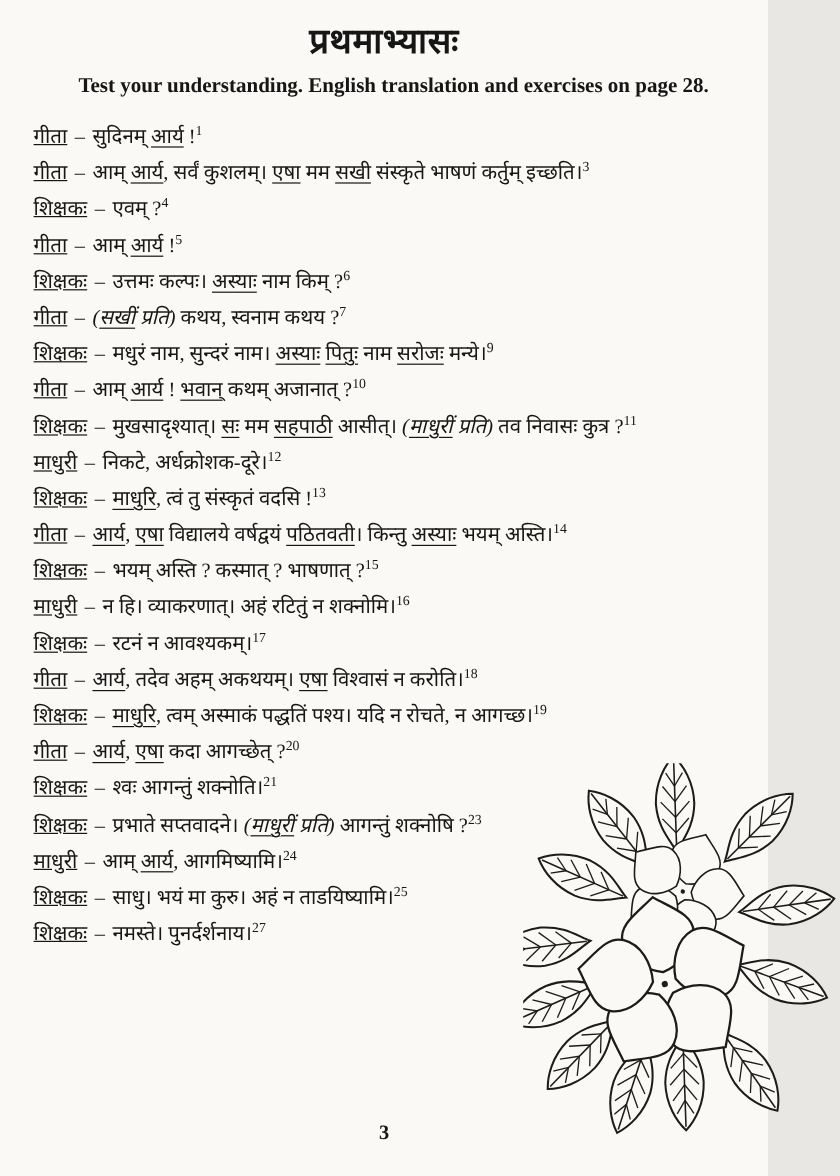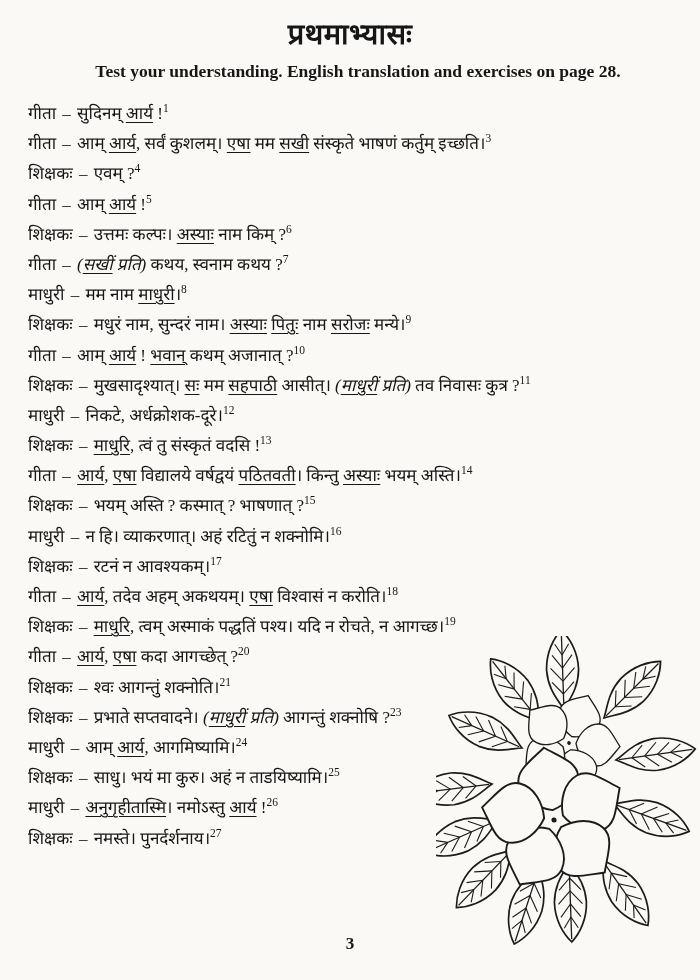--- a/index.html
+++ b/index.html
@@ -1,18 +1,18 @@
 <!DOCTYPE html>
 <html><head>
 <meta charset="utf-8">
 <style>
   html,body{margin:0;padding:0;}
   body{width:700px;height:980px;overflow:hidden;background:#e9e7e3;}
   .page{
-    position:relative;width:700px;height:980px;
+    position:relative;width:640px;height:980px;
     background:#faf9f6;
     color:#161616;
     font-family:"Liberation Serif","DejaVu Serif",serif;
     box-sizing:border-box;
   }
   .title{
     margin:0;padding-top:13px;text-align:center;
     font-size:29px;font-weight:700;letter-spacing:.5px;
     font-family:"DejaVu Serif","Liberation Serif",serif;
   }
@@ -23,21 +23,21 @@
     padding-left:16px;
   }
   .dialogue{
     position:absolute;left:28px;top:99px;right:0;
     font-size:17px;
     z-index:2;
   }
   .line{
     height:30.2px;line-height:30.2px;white-space:nowrap;
   }
-  .spk{display:inline-block;}
+  .spk{display:inline-block;text-decoration:underline;}
   .dash{padding:0 2px;}
   .u{text-decoration:underline;text-decoration-thickness:1.2px;text-underline-offset:3px;font-family:Liberation Serif, serif;}
   .i{font-style:italic;}
   .line sup{font-size:11.5px;line-height:0;vertical-align:super;letter-spacing:0;}
   .illustration{
     position:absolute;left:436px;top:636px;width:264px;height:312px;
     z-index:1;
   }
   .pagenum{
     position:absolute;left:0;right:0;bottom:26px;
@@ -53,38 +53,36 @@
 
   <div class="subtitle">Test your understanding. English translation and exercises on page 28.</div>
 
   <div class="dialogue" id="dialogue">
       <div class="line"><span class="spk">गीता</span><span class="dash"> – </span><span>सुदिनम् </span><span class="u">आर्य</span><span> !</span><sup>1</sup></div>
       <div class="line"><span class="spk">गीता</span><span class="dash"> – </span><span>आम् </span><span class="u">आर्य</span><span>, सर्वं कुशलम्। </span><span class="u">एषा</span><span> मम </span><span class="u">सखी</span><span> संस्कृते भाषणं कर्तुम् इच्छति।</span><sup>3</sup></div>
       <div class="line"><span class="spk">शिक्षकः</span><span class="dash"> – </span><span>एवम् ?</span><sup>4</sup></div>
       <div class="line"><span class="spk">गीता</span><span class="dash"> – </span><span>आम् </span><span class="u">आर्य</span><span> !</span><sup>5</sup></div>
       <div class="line"><span class="spk">शिक्षकः</span><span class="dash"> – </span><span>उत्तमः कल्पः। </span><span class="u">अस्याः</span><span> नाम किम् ?</span><sup>6</sup></div>
       <div class="line"><span class="spk">गीता</span><span class="dash"> – </span><span class="i">(</span><span class="u i">सखीं</span><span class="i"> प्रति)</span><span> कथय, स्वनाम कथय ?</span><sup>7</sup></div>
-      <div class="line"><span class="spk">माधुरी</span><span class="dash"> – </span><span>मम नाम </span><span class="u">माधुरी</span><span>।</span><sup>8</sup></div>
       <div class="line"><span class="spk">शिक्षकः</span><span class="dash"> – </span><span>मधुरं नाम, सुन्दरं नाम। </span><span class="u">अस्याः</span><span> </span><span class="u">पितुः</span><span> नाम </span><span class="u">सरोजः</span><span> मन्ये।</span><sup>9</sup></div>
       <div class="line"><span class="spk">गीता</span><span class="dash"> – </span><span>आम् </span><span class="u">आर्य</span><span> ! </span><span class="u">भवान्</span><span> कथम् अजानात् ?</span><sup>10</sup></div>
       <div class="line"><span class="spk">शिक्षकः</span><span class="dash"> – </span><span>मुखसादृश्यात्। </span><span class="u">सः</span><span> मम </span><span class="u">सहपाठी</span><span> आसीत्। </span><span class="i">(</span><span class="u i">माधुरीं</span><span class="i"> प्रति)</span><span> तव निवासः कुत्र ?</span><sup>11</sup></div>
       <div class="line"><span class="spk">माधुरी</span><span class="dash"> – </span><span>निकटे, अर्धक्रोशक-दूरे।</span><sup>12</sup></div>
       <div class="line"><span class="spk">शिक्षकः</span><span class="dash"> – </span><span class="u">माधुरि</span><span>, त्वं तु संस्कृतं वदसि !</span><sup>13</sup></div>
       <div class="line"><span class="spk">गीता</span><span class="dash"> – </span><span class="u">आर्य</span><span>, </span><span class="u">एषा</span><span> विद्यालये वर्षद्वयं </span><span class="u">पठितवती</span><span>। किन्तु </span><span class="u">अस्याः</span><span> भयम् अस्ति।</span><sup>14</sup></div>
       <div class="line"><span class="spk">शिक्षकः</span><span class="dash"> – </span><span>भयम् अस्ति ? कस्मात् ? भाषणात् ?</span><sup>15</sup></div>
       <div class="line"><span class="spk">माधुरी</span><span class="dash"> – </span><span>न हि। व्याकरणात्। अहं रटितुं न शक्नोमि।</span><sup>16</sup></div>
       <div class="line"><span class="spk">शिक्षकः</span><span class="dash"> – </span><span>रटनं न आवश्यकम्।</span><sup>17</sup></div>
       <div class="line"><span class="spk">गीता</span><span class="dash"> – </span><span class="u">आर्य</span><span>, तदेव अहम् अकथयम्। </span><span class="u">एषा</span><span> विश्वासं न करोति।</span><sup>18</sup></div>
       <div class="line"><span class="spk">शिक्षकः</span><span class="dash"> – </span><span class="u">माधुरि</span><span>, त्वम् अस्माकं पद्धतिं पश्य। यदि न रोचते, न आगच्छ।</span><sup>19</sup></div>
       <div class="line"><span class="spk">गीता</span><span class="dash"> – </span><span class="u">आर्य</span><span>, </span><span class="u">एषा</span><span> कदा आगच्छेत् ?</span><sup>20</sup></div>
       <div class="line"><span class="spk">शिक्षकः</span><span class="dash"> – </span><span>श्वः आगन्तुं शक्नोति।</span><sup>21</sup></div>
       <div class="line"><span class="spk">शिक्षकः</span><span class="dash"> – </span><span>प्रभाते सप्तवादने। </span><span class="i">(</span><span class="u i">माधुरीं</span><span class="i"> प्रति)</span><span> आगन्तुं शक्नोषि ?</span><sup>23</sup></div>
       <div class="line"><span class="spk">माधुरी</span><span class="dash"> – </span><span>आम् </span><span class="u">आर्य</span><span>, आगमिष्यामि।</span><sup>24</sup></div>
       <div class="line"><span class="spk">शिक्षकः</span><span class="dash"> – </span><span>साधु। भयं मा कुरु। अहं न ताडयिष्यामि।</span><sup>25</sup></div>
-      <div class="line"><span class="spk">माधुरी</span><span class="dash"> – </span><span class="u">अनुगृहीतास्मि</span><span>। नमोऽस्तु </span><span class="u">आर्य</span><span> !</span><sup>26</sup></div>
       <div class="line"><span class="spk">शिक्षकः</span><span class="dash"> – </span><span>नमस्ते। पुनर्दर्शनाय।</span><sup>27</sup></div>
     </div>
 
   <div class="illustration">
     <svg viewBox="0 0 264 312" width="264" height="312" xmlns="http://www.w3.org/2000/svg">
       <defs>
         <g id="leaf">
           <path d="M0,0 C10,-5 20,-15 40,-16 C58,-16 72,-8 80,0 C72,8 58,16 40,16 C20,15 10,5 0,0 Z" fill="#faf9f6" stroke="#1c1c1c" stroke-width="1.7"></path>
           <line x1="3" y1="0" x2="77" y2="0" stroke="#1c1c1c" stroke-width="1.3"></line>
           <line x1="16" y1="0" x2="28" y2="-11" stroke="#1c1c1c" stroke-width="1.1"></line>

